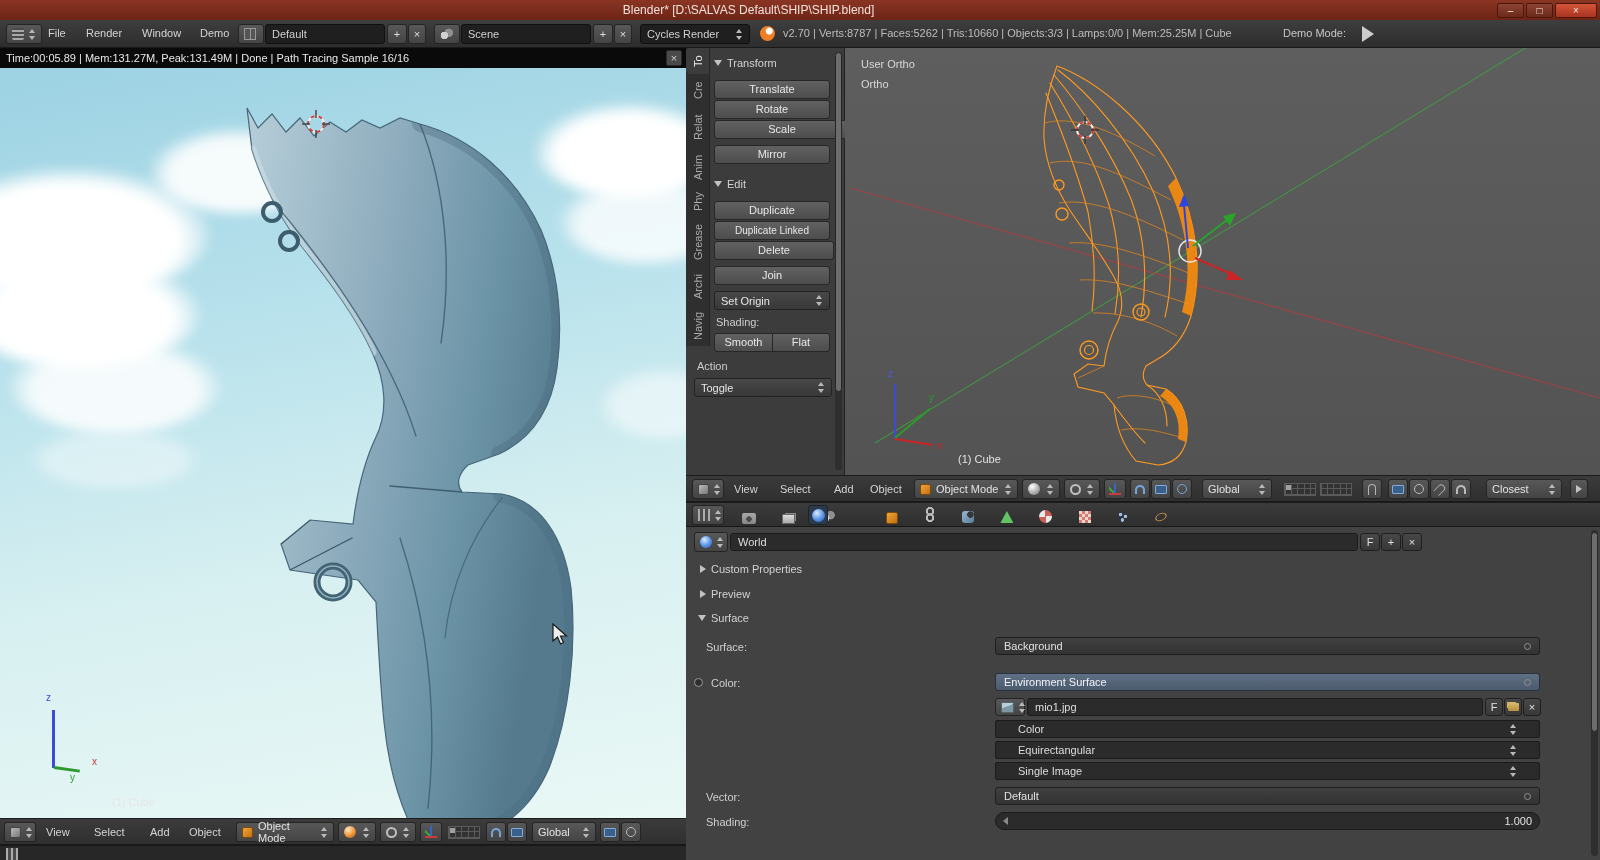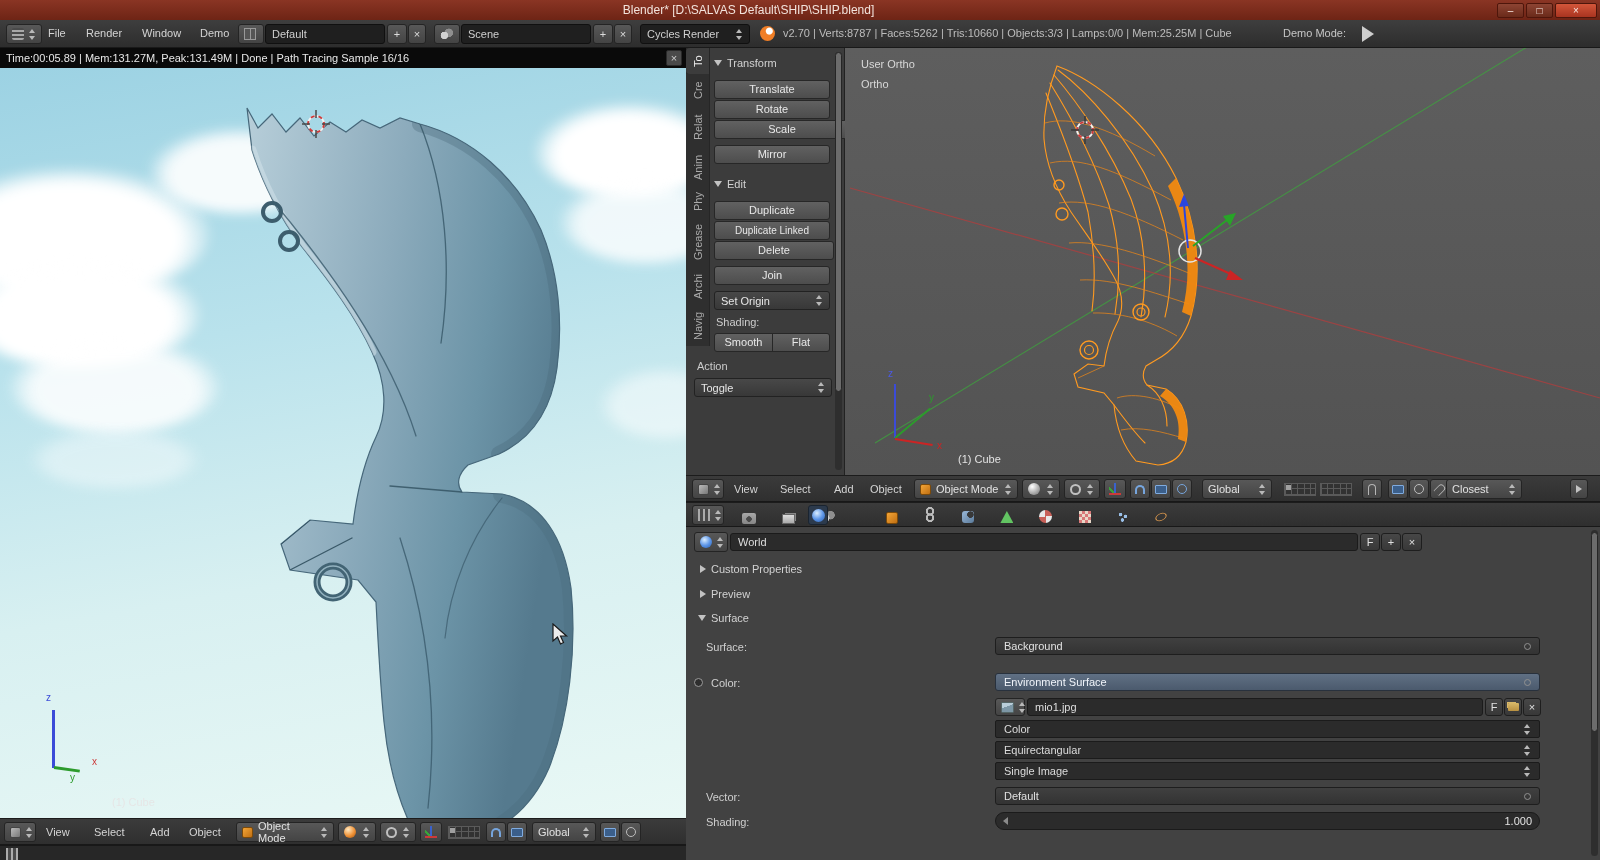--- a/index.html
+++ b/index.html
@@ -76,21 +76,21 @@
 .scrollbar{position:absolute;width:7px;border-radius:4px;background:#2e2e2e}
 .thumb{position:absolute;width:7px;border-radius:4px;background:#6c6c6c;border:1px solid #262626}
 
 .plabel{position:absolute;color:#cfcfcf}
 .pfield{position:absolute;height:18px;background:#2b2b2b;border:1px solid #1b1b1b;border-radius:3px;
   display:flex;align-items:center;padding:0 7px;color:#dedede}
 .pbtn{position:absolute;height:18px;background:linear-gradient(#404040,#333333);border:1px solid #1e1e1e;border-radius:3px;
   display:flex;align-items:center;padding:0 8px;color:#e0e0e0}
 .pbtn-hl{background:linear-gradient(#607084,#4b5a6d);border:1px solid #28313d;color:#f0f4fa}
 .pdrop{position:absolute;height:18px;background:#2b2b2b;border:1px solid #1b1b1b;border-radius:2px;
-  display:flex;align-items:center;padding:0 8px;color:#dcdcdc}
+  display:flex;align-items:center;padding:0 22px;color:#dcdcdc}
 .pslider{position:absolute;height:18px;background:#2b2b2b;border:1px solid #1b1b1b;border-radius:9px;
   display:flex;align-items:center;justify-content:space-between;padding:0 7px;color:#e2e2e2}
 .psq{position:absolute;height:18px;width:19px;background:linear-gradient(#474747,#383838);border:1px solid #1e1e1e;
   border-radius:3px;display:flex;align-items:center;justify-content:center;color:#e0e0e0}
 .cloud{position:absolute;border-radius:50%;background:radial-gradient(ellipse at 50% 55%, #ffffff 0 55%, rgba(255,255,255,0) 75%);filter:blur(6px)}
 .axlabel{position:absolute;font-size:10px}
 </style>
 </head>
 <body>
 
@@ -416,21 +416,21 @@
       </div>
     <div class="sq" style="left:723px;top:3px">
         <span class="ic circle-ic"></span>
       </div>
     <div class="sq" style="left:744px;top:3px">
         <span class="ic clip-ic" style="transform:rotate(45deg)"></span>
       </div>
     <div class="sq" style="left:765px;top:3px">
         <span class="ic magnet-ic" style="border-color:#bbb"></span>
       </div>
-    <div class="dd" style="left:760px;top:3px;width:76px">
+    <div class="dd" style="left:800px;top:3px;width:76px">
       <span>Closest</span>
         <span class="ud"></span>
     </div>
     <div class="sq" style="left:884px;top:3px;width:18px">
         <span class="tri-r"></span>
       </div>
   </div>
 
   <div class="abs hdr" style="left:686px;top:502px;width:914px;height:25px">
     <div class="dd" style="left:6px;top:2px;width:32px">

